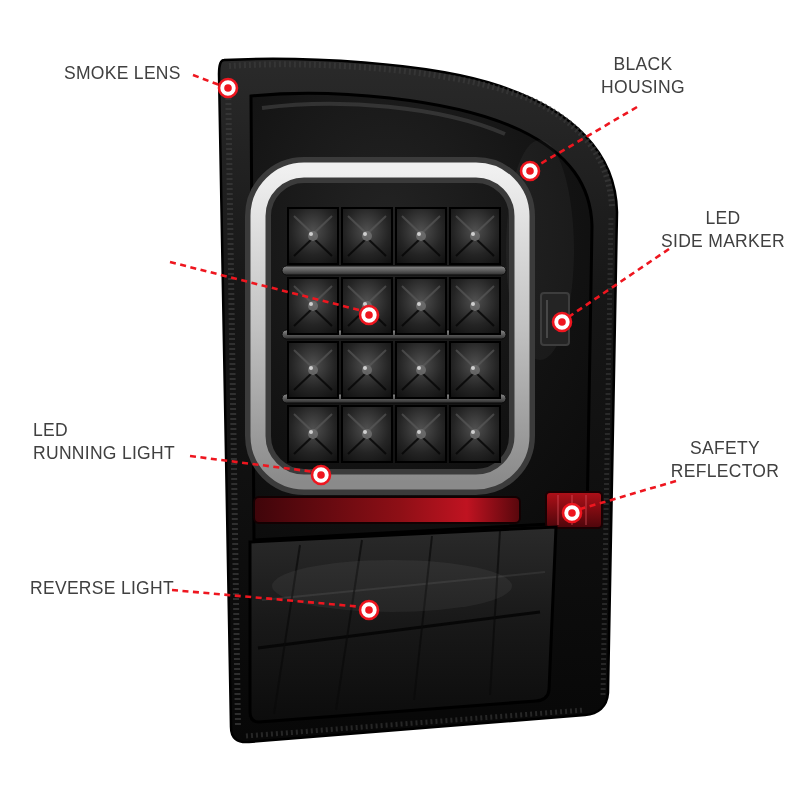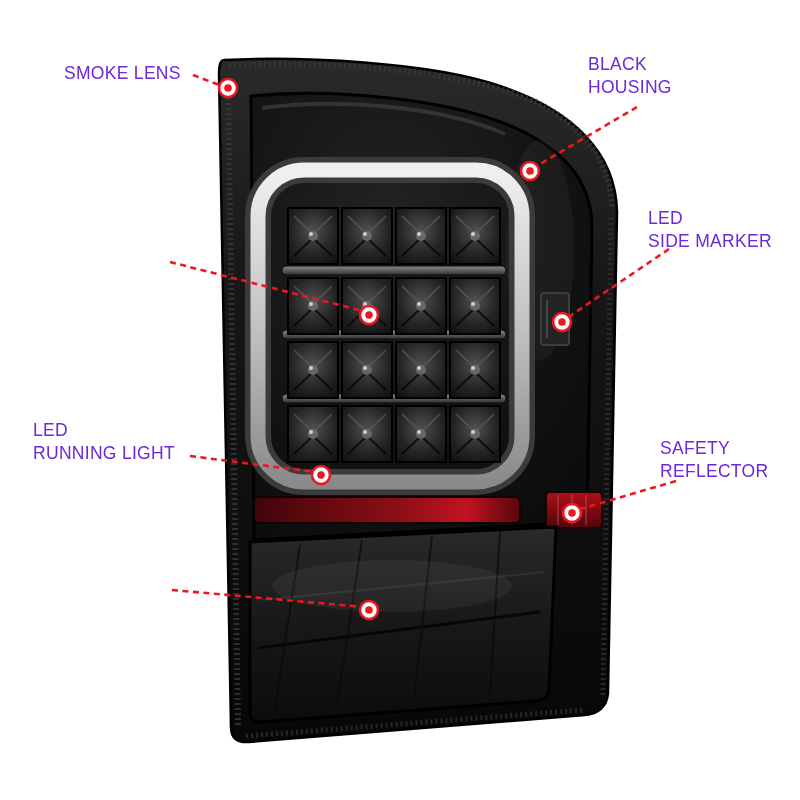--- a/index.html
+++ b/index.html
@@ -15,25 +15,25 @@
     overflow:hidden;
   }
   .diagram-svg {
     position:absolute; left:0; top:0;
     width:800px; height:800px;
   }
   .callout-label {
     position:absolute;
     font-size:17.5px;
     line-height:23px;
-    color:#6d28d9;
+    color:#404040;
     letter-spacing:.3px;
     white-space:pre-line;
   }
-  .align-center { }
+  .align-center { text-align:center; }
   .align-left { text-align:left; }
 </style>
 </head>
 <body>
 
 <div class="canvas">
 
   <svg class="diagram-svg" viewBox="0 0 800 800">
     <defs>
       <linearGradient id="gHousing" x1="0" y1="0" x2="0" y2="1">
@@ -199,14 +199,15 @@
 
   <div class="callout-label align-center" style="left:648px; top:207px; width:150px;">LED
 SIDE MARKER</div>
 
   <div class="callout-label align-left" style="left:33px; top:419px; width:175px;">LED
 RUNNING LIGHT</div>
 
   <div class="callout-label align-center" style="left:660px; top:437px; width:130px;">SAFETY
 REFLECTOR</div>
 
+  <div class="callout-label align-left" style="left:30px; top:577px;">REVERSE LIGHT</div>
 
 </div>
 
 </body></html>

